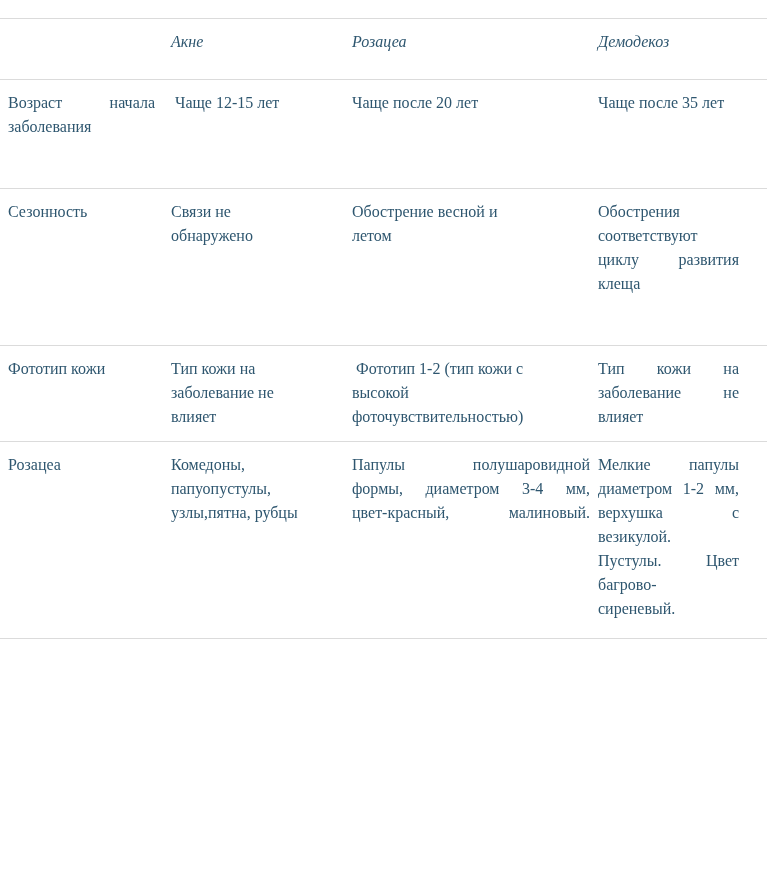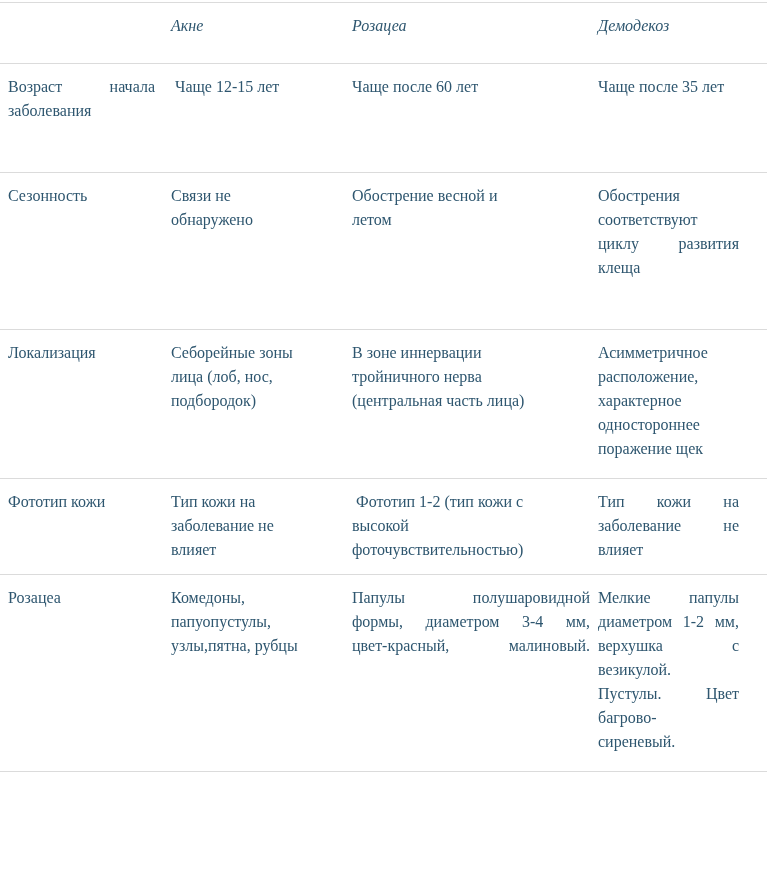--- a/index.html
+++ b/index.html
@@ -10,21 +10,21 @@
   body {
     width: 767px;
     height: 892px;
     overflow: hidden;
     font-family: "Liberation Serif", "DejaVu Serif", serif;
   }
   table.cmp {
     border-collapse: collapse;
     table-layout: fixed;
     width: 767px;
-    margin-top: 2px;
+    margin-top: 18px;
     border-top: 1px solid #dbdbdb;
     border-radius: 32px;
   }
   .cmp th, .cmp td {
     vertical-align: top;
     font-weight: normal;
     font-size: 16px;
     line-height: 24px;
     color: #2e566f;
     border-bottom: 1px solid #dbdbdb;
@@ -62,34 +62,28 @@
       <th class="c1cell"></th>
       <th class="c2cell">Акне</th>
       <th class="c3cell">Розацеа</th>
       <th class="c4cell">Демодекоз</th>
     </tr>
   </thead>
   <tbody>
     <tr style="height:109px">
       <th class="c1cell stretch">Возраст начала<br>заболевания</th>
       <td class="c2cell">&nbsp;Чаще 12-15 лет</td>
-      <td class="c3cell">Чаще после 60 лет</td>
+      <td class="c3cell">Чаще после 20 лет</td>
       <td class="c4cell">Чаще после 35 лет</td>
     </tr>
     <tr style="height:157px">
       <th class="c1cell">Сезонность</th>
       <td class="c2cell">Связи не<br>обнаружено</td>
       <td class="c3cell">Обострение весной и<br>летом</td>
       <td class="c4cell stretch">Обострения<br>соответствуют<br>циклу развития<br>клеща</td>
-    </tr>
-    <tr style="height:149px">
-      <th class="c1cell">Локализация</th>
-      <td class="c2cell">Себорейные зоны<br>лица (лоб, нос,<br>подбородок)</td>
-      <td class="c3cell">В зоне иннервации<br>тройничного нерва<br>(центральная часть лица)</td>
-      <td class="c4cell">Асимметричное<br>расположение,<br>характерное<br>одностороннее<br>поражение щек</td>
     </tr>
     <tr style="height:96px">
       <th class="c1cell">Фототип кожи</th>
       <td class="c2cell">Тип кожи на<br>заболевание не<br>влияет</td>
       <td class="c3cell">&nbsp;Фототип 1-2 (тип кожи с<br>высокой<br>фоточувствительностью)</td>
       <td class="c4cell stretch">Тип кожи на<br>заболевание не<br>влияет</td>
     </tr>
     <tr style="height:197px">
       <th class="c1cell">Розацеа</th>
       <td class="c2cell">Комедоны,<br>папуопустулы,<br>узлы,пятна, рубцы</td>

